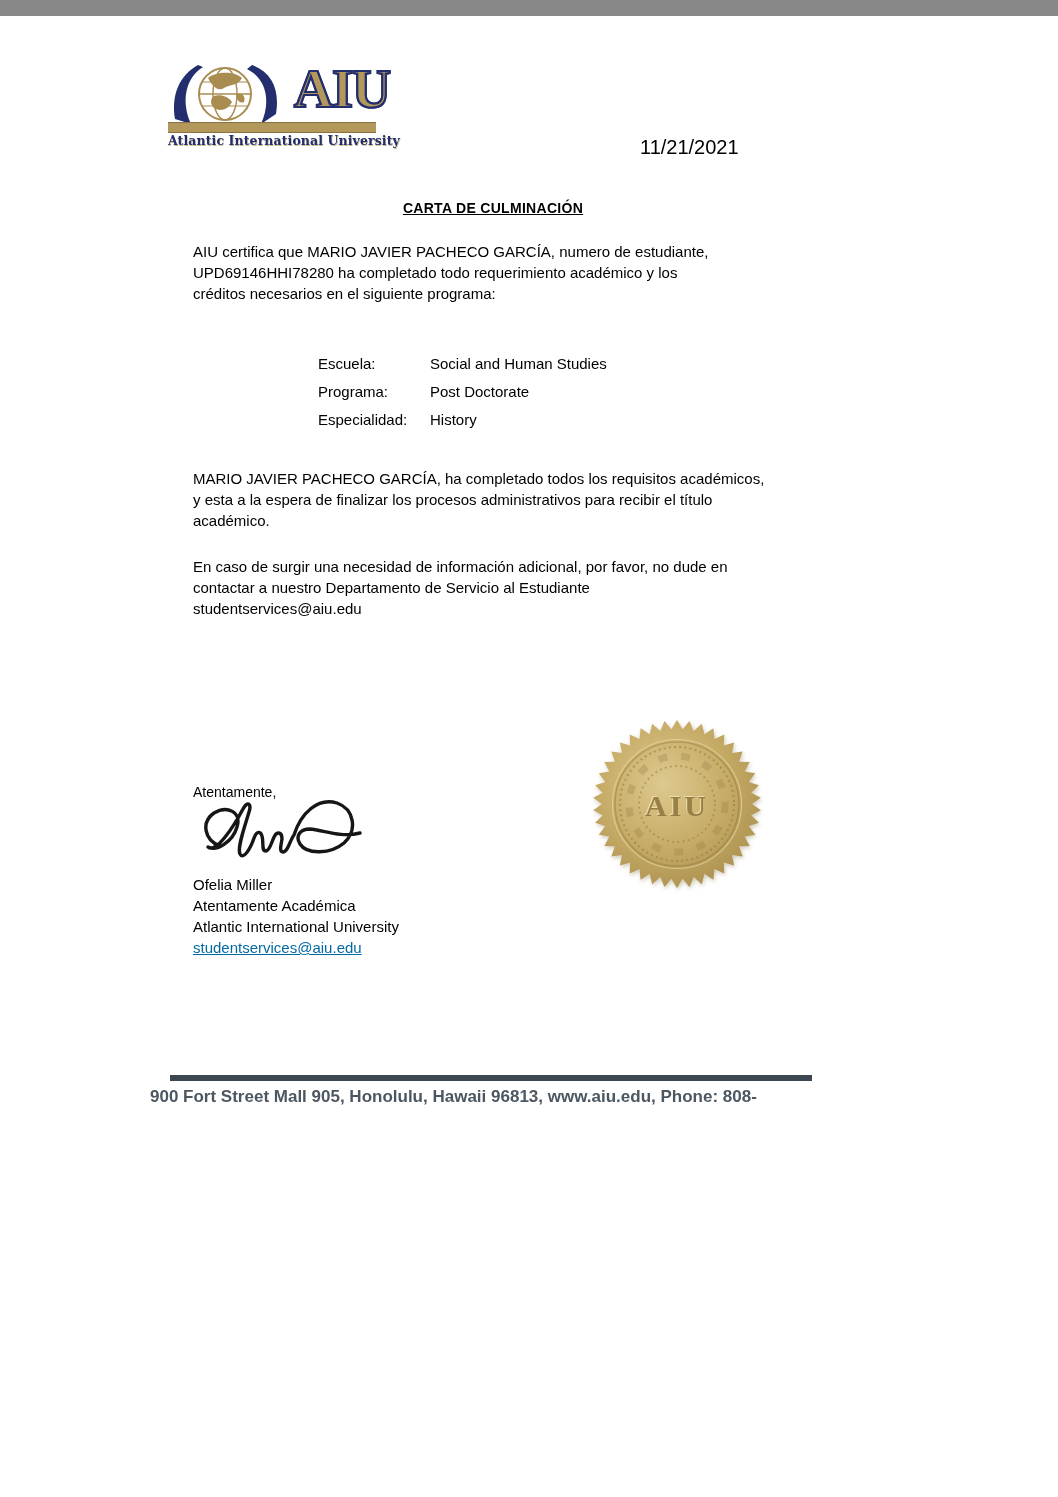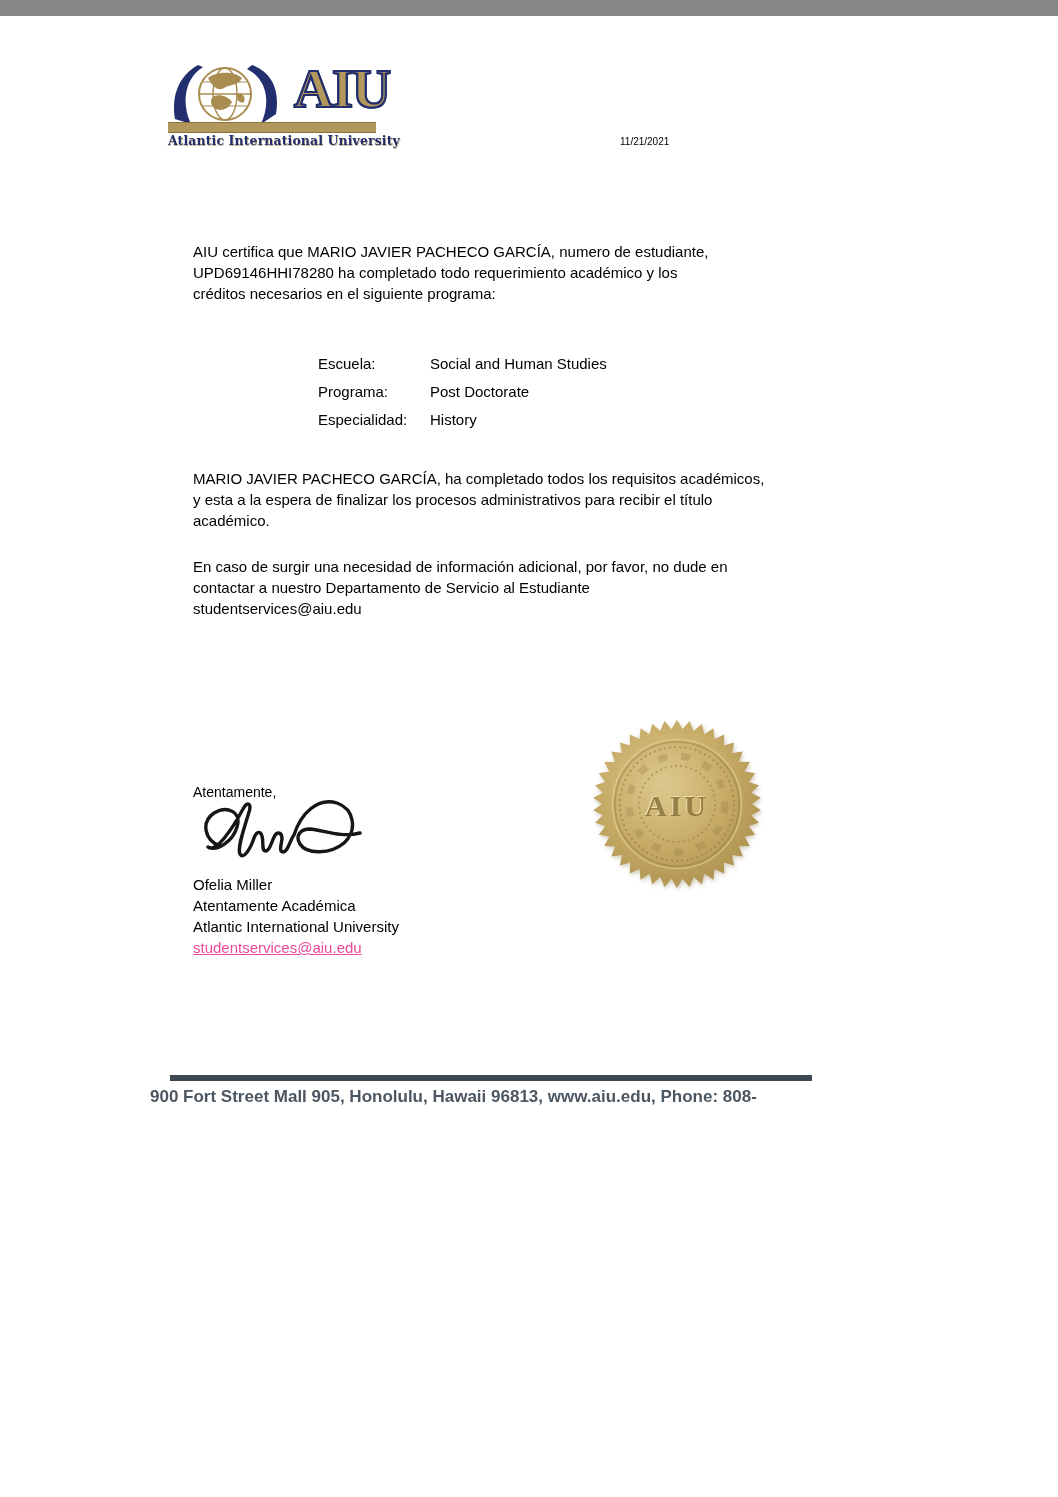--- a/index.html
+++ b/index.html
@@ -30,40 +30,40 @@
     background:#b3985c;border-top:1px solid #8a7340;border-bottom:1px solid #8a7340;
   }
   .logo-name{
     position:absolute;left:0;top:71px;width:212px;
     font-family:"DejaVu Serif", serif;
     font-weight:bold;font-size:12.5px;color:#232e6e;
     letter-spacing:0.1px;white-space:nowrap;
     text-shadow:0.6px 0.6px 0 #c9b98a;
   }
   
-  .date{position:absolute;left:620px;top:120px;font-size:10px;}
+  .date{position:absolute;left:640px;top:120px;font-size:20px;}
   .title{
     position:absolute;left:193px;top:184px;width:600px;
     text-align:center;font-weight:bold;font-size:14px;
     text-decoration:underline;letter-spacing:0.3px;
   }
   
   .para{position:absolute;left:193px;font-size:15px;line-height:21px;}
   .para-intro{top:225px;width:530px;}
   .para-body1{top:452px;width:578px;}
   .para-body2{top:540px;width:560px;}
   .closing{position:absolute;left:193px;top:768px;font-size:14px;}
   
   .program{position:absolute;left:318px;top:334px;font-size:15px;line-height:28px;}
   .program-row{display:flex;}
   .program-label{width:112px;}
   
   .sig-image{position:absolute;left:190px;top:778px;}
   .sig-block{position:absolute;left:193px;top:858px;font-size:15px;line-height:21px;}
-  .sig-email a, .sig-email{color:#ec4899;}
+  .sig-email a, .sig-email{color:#0369a1;}
   .sig-email{text-decoration:underline;cursor:pointer;}
   
   .seal{position:absolute;left:592px;top:703px;filter:drop-shadow(1px 2px 2px rgba(120,100,50,.35));}
   
   .footer-rule{position:absolute;left:170px;top:1059px;width:642px;height:6px;background:#3d4751;}
   .footer-text{
     position:absolute;left:150px;top:1068px;width:680px;
     text-align:left;font-weight:bold;font-size:17px;line-height:26px;
     color:#4c5761;
   }
@@ -89,20 +89,21 @@
 
       <path d="M84,1 C104,8 112,26 108,50 L93,60 C103,38 99,15 79,5 Z" fill="#232e6e"></path>
     </svg>
     <span class="logo-acronym">AIU</span>
     <div class="logo-bar"></div>
     <div class="logo-name">Atlantic International University</div>
   </div>
 
   <div class="date">11/21/2021</div>
 
+  <div class="title">CARTA DE CULMINACIÓN</div>
 
   <div class="para para-intro">AIU certifica que MARIO JAVIER PACHECO GARCÍA, numero de estudiante, UPD69146HHI78280 ha completado todo requerimiento académico y los créditos necesarios en el siguiente programa:</div>
 
   <div class="program">
     <div class="program-row">
       <span class="program-label">Escuela:</span>
       <span class="program-value">Social and Human Studies</span>
     </div>
     <div class="program-row">
       <span class="program-label">Programa:</span>

